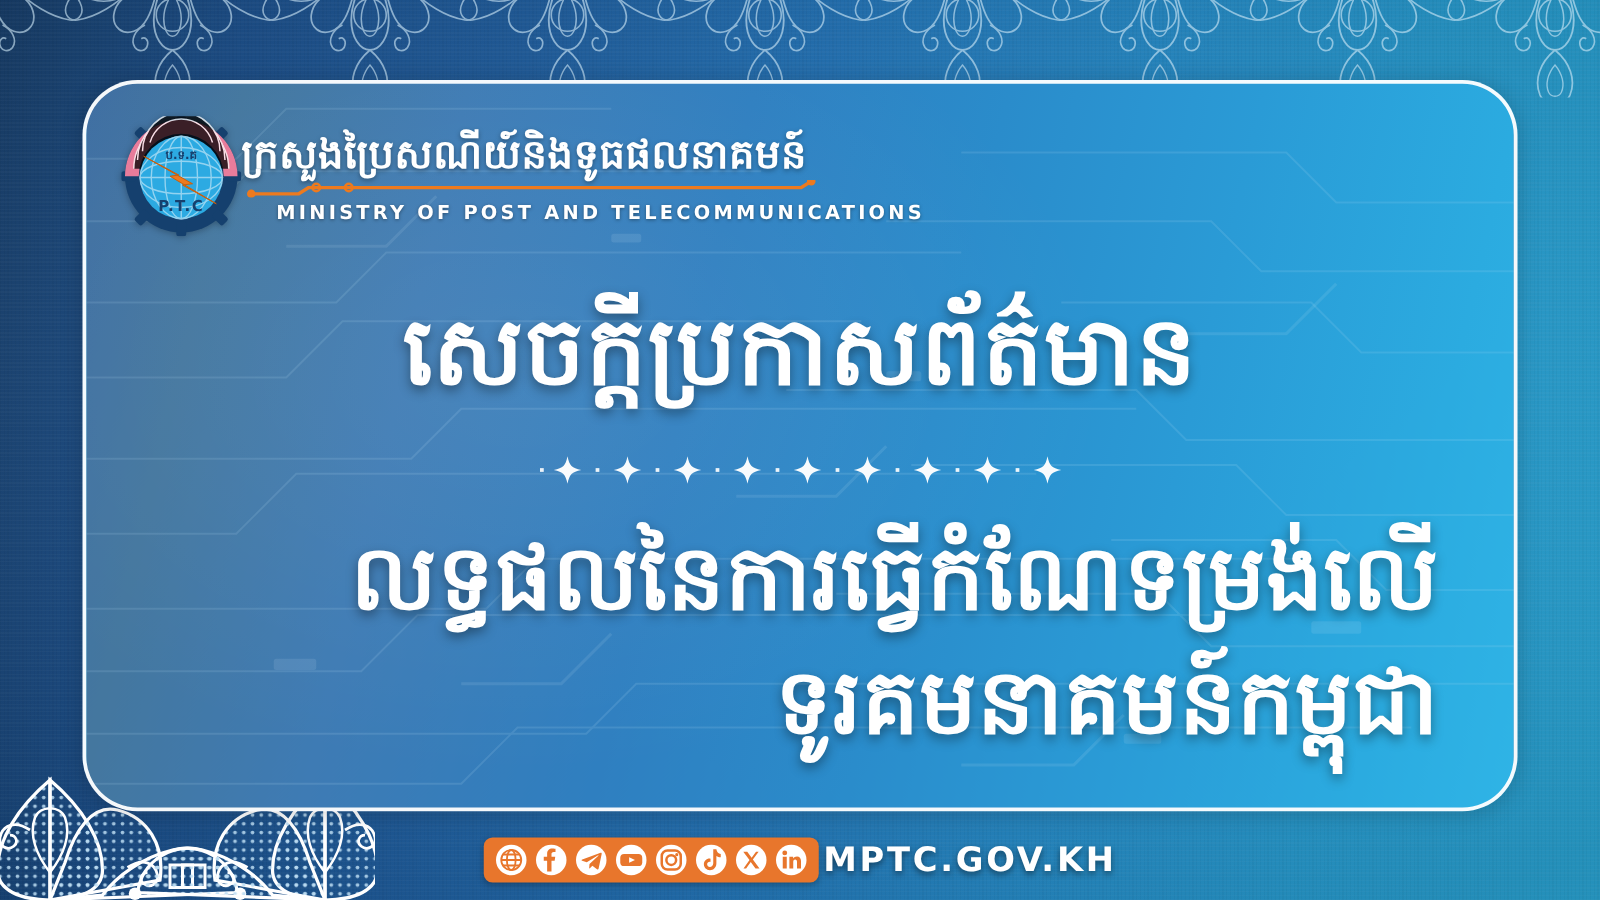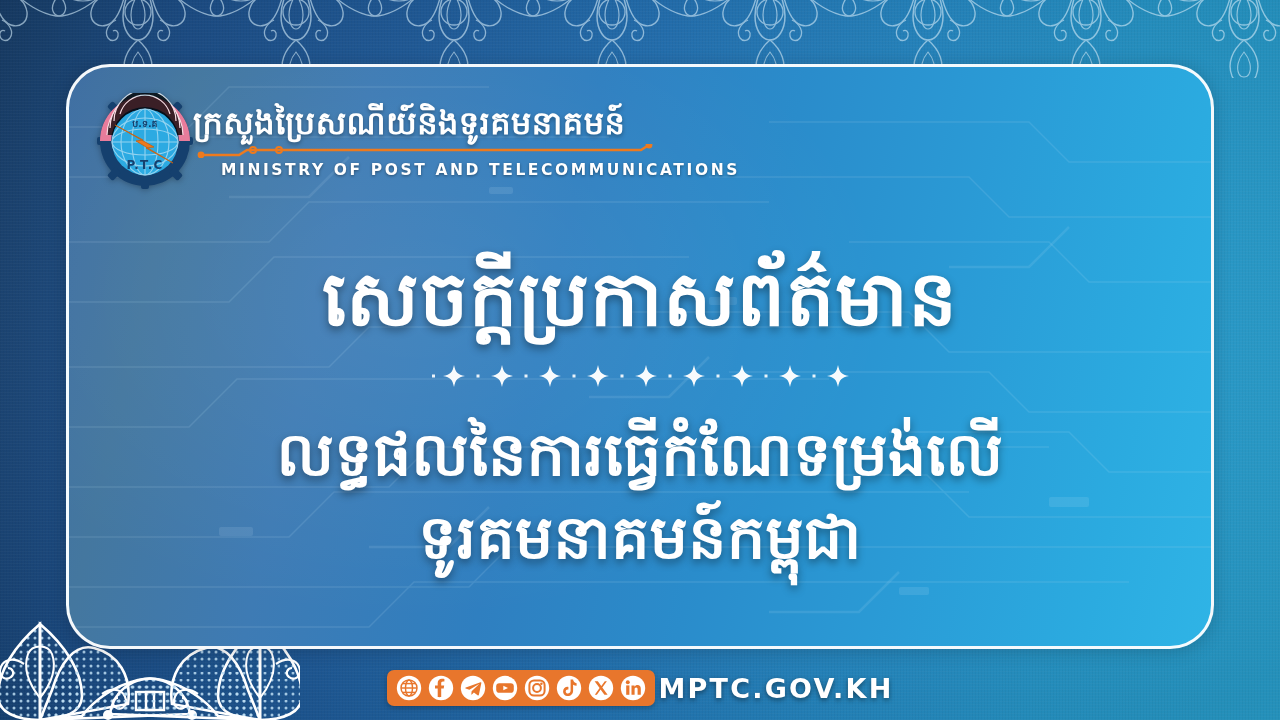--- a/index.html
+++ b/index.html
@@ -84,34 +84,34 @@
   .ministry-en {
     font-size:15.5px; font-weight:bold; color:#FFFFFF;
     letter-spacing:2.6px; line-height:1;
     text-shadow:0 1px 3px rgba(0,0,0,.4);
     white-space:nowrap;
     margin-left:28px;
   }
 
   
   .title-main {
-    position:absolute; left:0; right:0; top:184px;
+    position:absolute; left:0; right:0; top:166px;
     text-align:center;
     font-size:76px; font-weight:bold; color:#FFFFFF;
     letter-spacing:1px; line-height:1.25;
     text-shadow:0 4px 9px rgba(0,0,0,.38);
   }
   .divider {
     position:absolute; left:0; right:0; top:296px;
     display:flex; justify-content:center; align-items:center;
   }
   .subtitle {
     position:absolute; left:60px; right:60px; top:346px;
-    text-align:center;
-    font-size:60px; font-weight:bold; color:#FFFFFF;
+    text-align:right;
+    font-size:72px; font-weight:bold; color:#FFFFFF;
     line-height:1.38; letter-spacing:.5px;
     text-shadow:0 4px 9px rgba(0,0,0,.38);
   }
   .subtitle .line { display:block; }
 
   
   .footer {
     position:absolute; left:0; right:0; bottom:14px;
     display:flex; justify-content:center; align-items:center;
   }
@@ -316,21 +316,21 @@
 
           <path d="M18,32 L46,47 L39,48 L76,70 L49,55 L57,54 Z" fill="#ED7A1E" stroke="#C95F0C" stroke-width="0.8"></path>
 
           <text x="48" y="34" text-anchor="middle" font-size="9.5" font-weight="bold" fill="#15406E" font-family="'DejaVu Sans',sans-serif">ប.ទ.គ</text>
 
           <text x="48" y="76" text-anchor="middle" font-size="12" font-weight="bold" fill="#15406E" letter-spacing="1.2" font-family="'DejaVu Sans',sans-serif">P.T.C</text>
         </svg>
       </div>
 
       <div class="ministry-block">
-        <div class="ministry-kh">ក្រសួងប្រៃសណីយ៍និងទូរគមនាគមន៍</div>
+        <div class="ministry-kh">ក្រសួងប្រៃសណីយ៍និងទូធផលនាគមន៍</div>
         <div class="connector">
           <svg width="462" height="14" viewBox="0 0 462 14" aria-hidden="true">
             <path d="M8,11 L46,11 L54,6 L448,6 L456,1" fill="none" stroke="#ED7A1E" stroke-width="2.6" stroke-linecap="round" stroke-linejoin="round"></path>
             <circle cx="8" cy="11" r="3.4" fill="#ED7A1E"></circle>
             <circle cx="60" cy="6" r="3" fill="none" stroke="#ED7A1E" stroke-width="2"></circle>
             <circle cx="86" cy="6" r="3" fill="none" stroke="#ED7A1E" stroke-width="2"></circle>
             <circle cx="456" cy="1" r="3.4" fill="#ED7A1E"></circle>
           </svg>
         </div>
         <div class="ministry-en">MINISTRY OF POST AND TELECOMMUNICATIONS</div>

